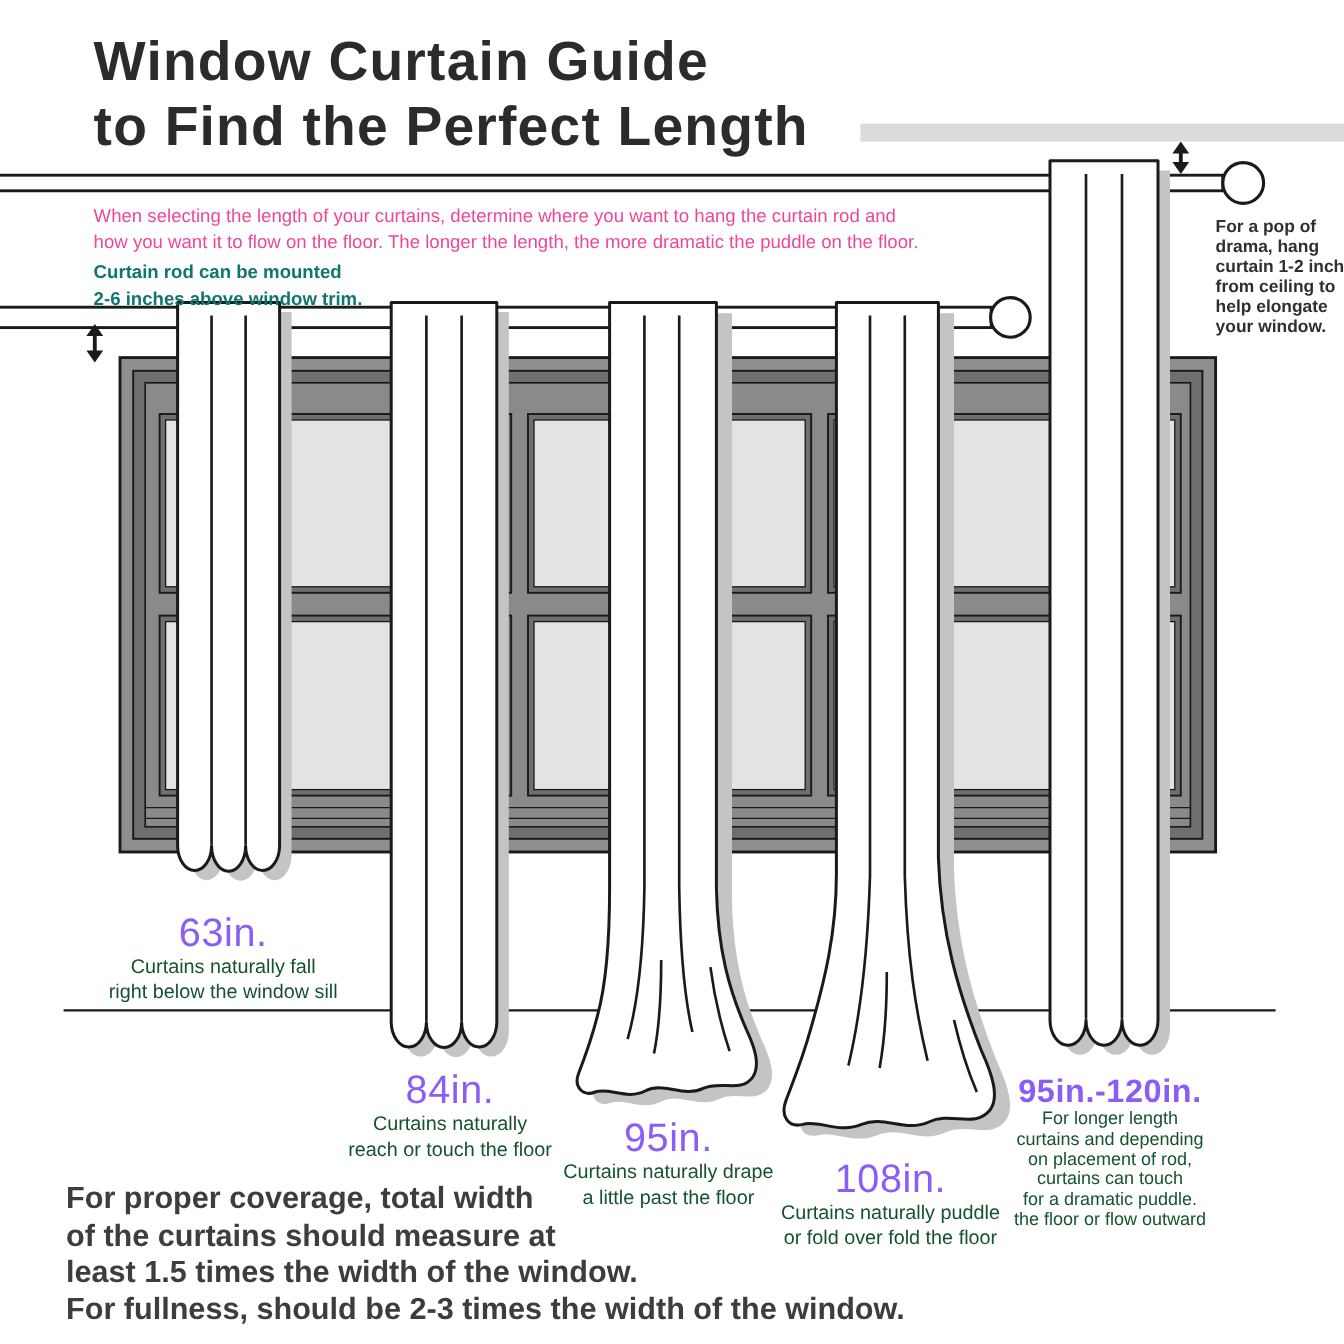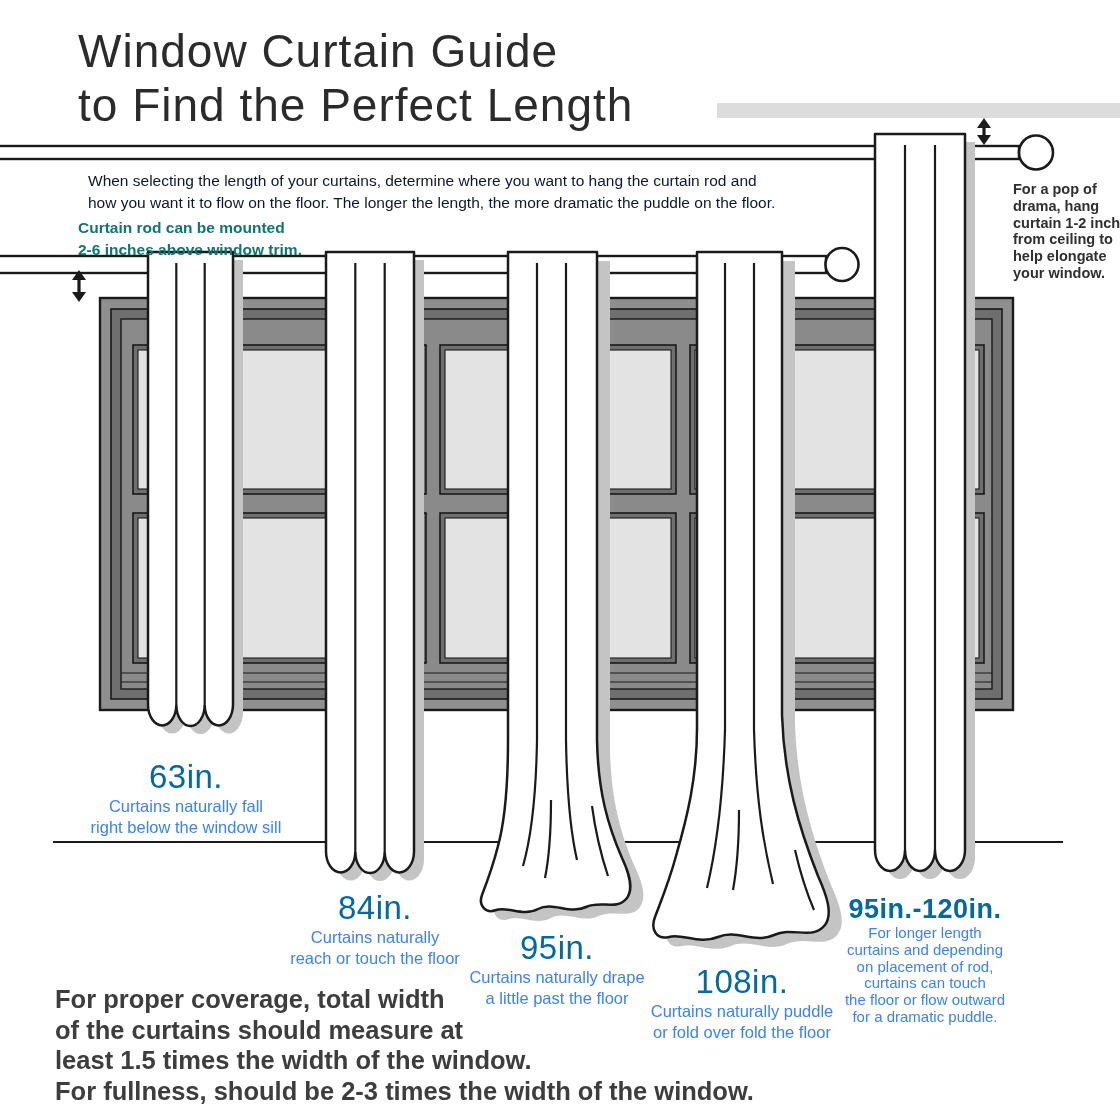--- a/index.html
+++ b/index.html
@@ -4,28 +4,28 @@
 <style>
   html,body{margin:0;padding:0;background:#fff;}
   .stage{
     position:relative;width:1120px;height:1120px;overflow:hidden;background:#fff;
     font-family:"Liberation Sans", sans-serif;color:#3a3a3a;
   }
   .stage svg{position:absolute;left:0;top:0;}
   .txt{position:absolute;white-space:nowrap;}
   .title{
     left:78px;top:24px;font-size:46px;line-height:54px;
-    color:#2b2b2b;letter-spacing:1px;font-weight:400;
+    color:#2b2b2b;letter-spacing:1px;font-weight:700;
   }
-  .intro{left:88px;top:170px;font-size:15.5px;line-height:21.5px;color:#0f172a;}
+  .intro{left:78px;top:170px;font-size:15.5px;line-height:21.5px;color:#ec4899;}
   .rodnote{left:78px;top:217px;font-size:15.5px;line-height:21.5px;font-weight:bold;color:#0f766e;}
   .ceiltip{left:1013px;top:181px;font-size:14.5px;line-height:16.8px;font-weight:bold;color:#2f2f2f;}
   .clabel{position:absolute;text-align:center;width:320px;}
-  .clabel .num{font-size:33px;color:#0369a1;letter-spacing:0.5px;}
-  .clabel .desc{font-size:16.5px;line-height:21px;color:#3b82f6;}
+  .clabel .num{font-size:33px;color:#8b5cf6;letter-spacing:0.5px;}
+  .clabel .desc{font-size:16.5px;line-height:21px;color:#14532d;}
   .clabel.small .num{font-size:27px;font-weight:bold;}
   .clabel.small .desc{font-size:15px;line-height:16.8px;}
   .coverage{left:55px;top:984px;font-size:25.5px;line-height:30.5px;font-weight:bold;color:#3d3d3d;}
 </style>
 </head>
 <body>
 
 <div class="stage">
 
   <svg width="1120" height="1120" viewBox="0 0 1120 1120">
@@ -178,22 +178,22 @@
     </div>
   </div>
 
   <div class="clabel small" style="left:765px;top:894px;">
     <div class="num">95in.-120in.</div>
     <div class="desc">
       <div>For longer length</div>
       <div>curtains and depending</div>
       <div>on placement of rod,</div>
       <div>curtains can touch</div>
+      <div>for a dramatic puddle.</div>
       <div>the floor or flow outward</div>
-      <div>for a dramatic puddle.</div>
     </div>
   </div>
 
   <div class="txt coverage">
     <div>For proper coverage, total width</div>
     <div>of the curtains should measure at</div>
     <div>least 1.5 times the width of the window.</div>
     <div>For fullness, should be 2-3 times the width of the window.</div>
   </div>
 

